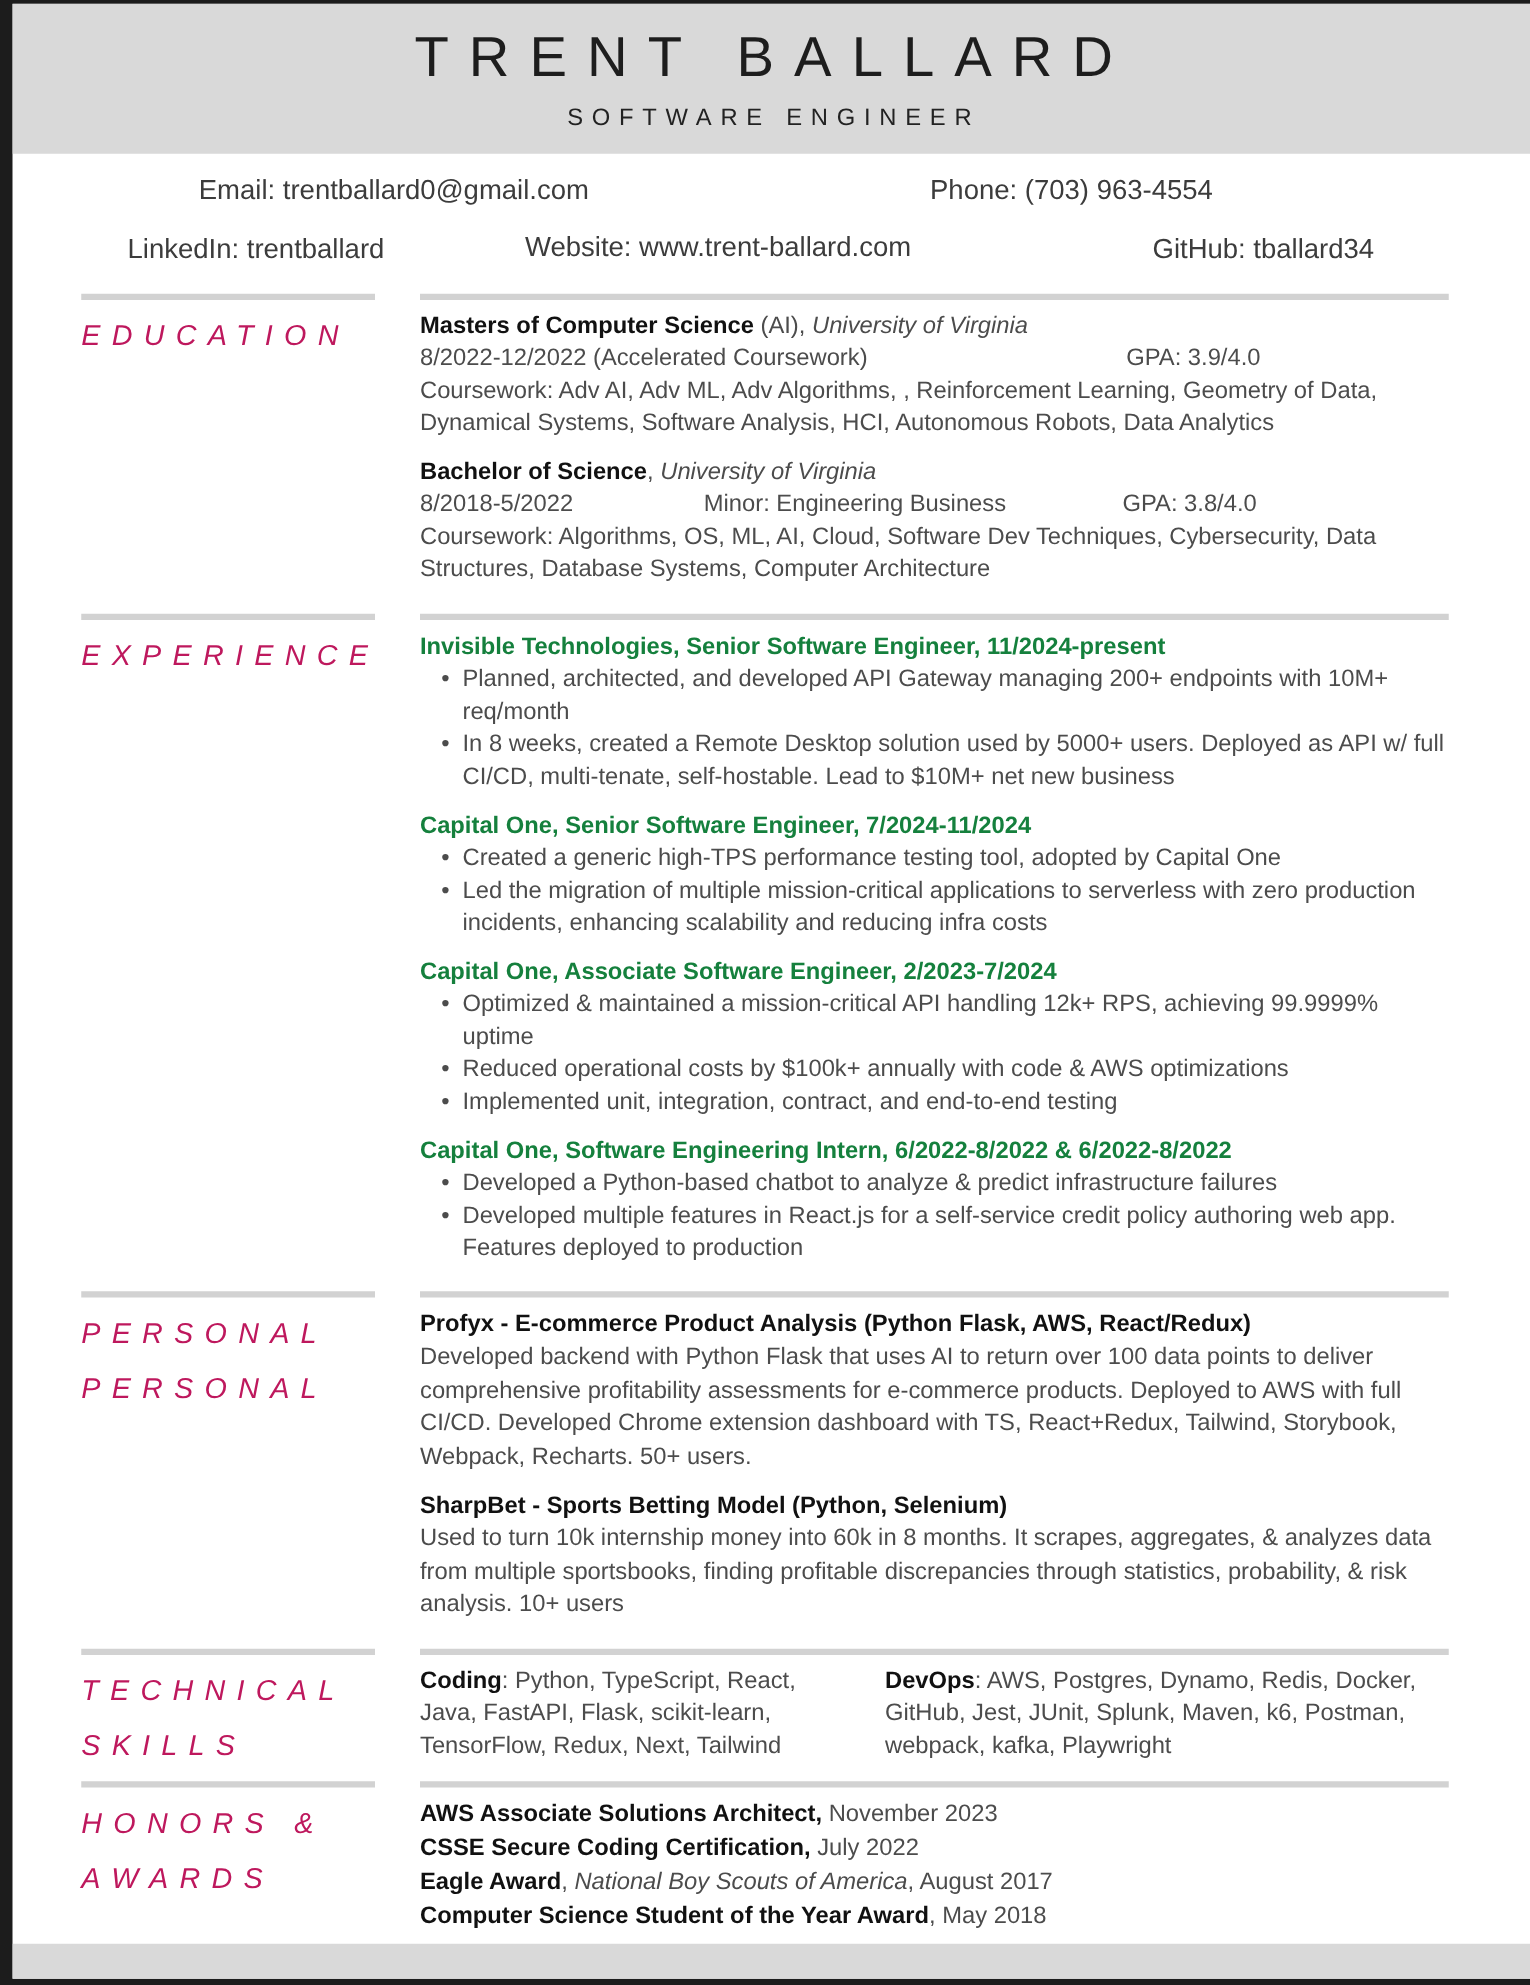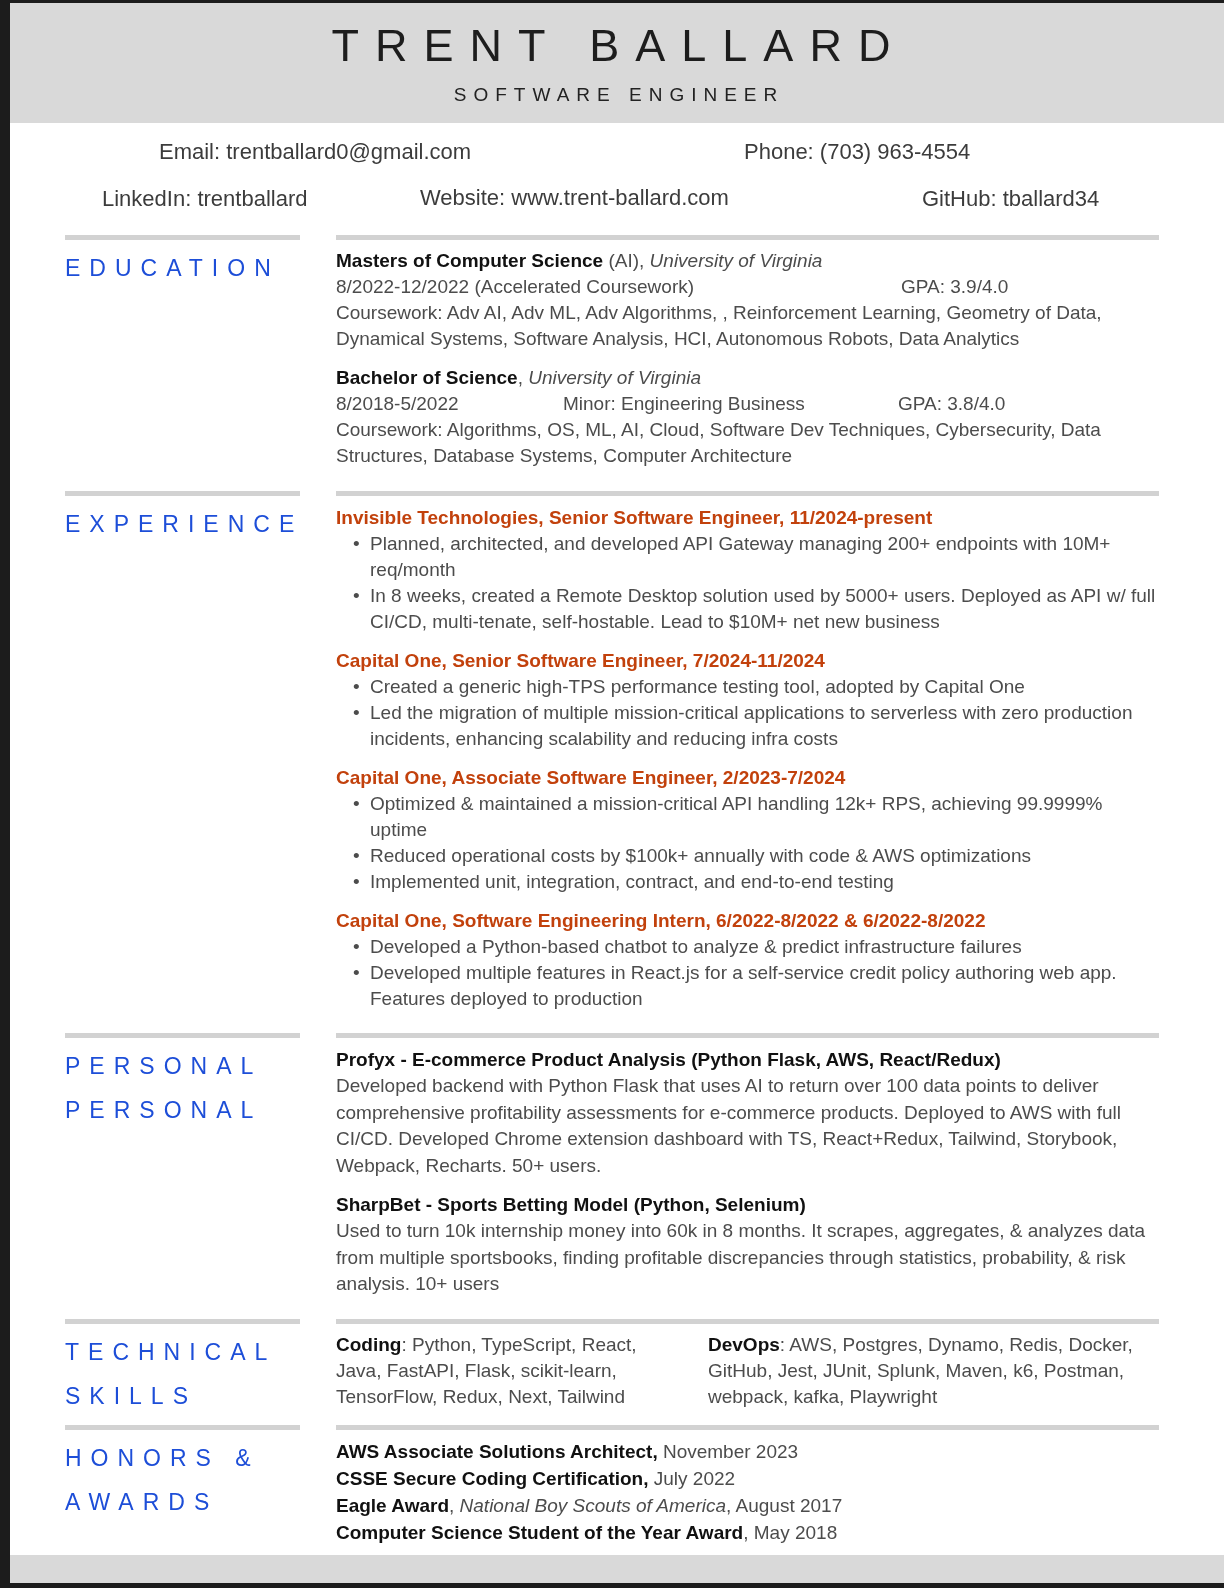--- a/index.html
+++ b/index.html
@@ -73,41 +73,42 @@
   }
   .bar {
     height: 5px;
     background: #d2d2d2;
     margin-bottom: 8px;
   }
   .sec-label {
     font-size: 23px;
     font-weight: 400;
     letter-spacing: 9px;
-    color: #1d4ed8;
+    color: #be185d;
     line-height: 40px;
     margin-top: 4px;
+    font-style: italic;
   }
 
   
   .body-text { color: #4c4c4c; font-size: 19px; line-height: 26px; }
   b, .bold { color: #111111; font-weight: 700; }
   i, .ital { font-style: italic; }
 
   
   .edu-entry { margin-bottom: 13px; }
   .edu-title { font-size: 19px; line-height: 26px; color: #4c4c4c; }
   .edu-meta { display: flex; font-size: 19px; line-height: 26px; color: #4c4c4c; }
   .edu-meta .w-m { width: 565px; flex: 0 0 565px; }
   .edu-meta .w-b1 { width: 227px; flex: 0 0 227px; }
   .edu-meta .w-b2 { width: 335px; flex: 0 0 335px; }
 
   
   .job { margin-bottom: 12px; }
-  .job-title { font-size: 19px; line-height: 27px; color: #c2410c; font-weight: 700; }
+  .job-title { font-size: 19px; line-height: 27px; color: #15803d; font-weight: 700; }
   .bullet { display: flex; font-size: 19px; line-height: 26px; color: #4c4c4c; }
   .bullet .dot { flex: 0 0 17px; margin-left: 17px; }
   .bullet .btxt { flex: 1 1 auto; }
 
   
   .project { margin-bottom: 12px; }
   .proj-title { font-size: 19px; line-height: 27px; color: #111; font-weight: 700; }
   .proj-desc { font-size: 19px; line-height: 26.5px; color: #4c4c4c; }
 
   

